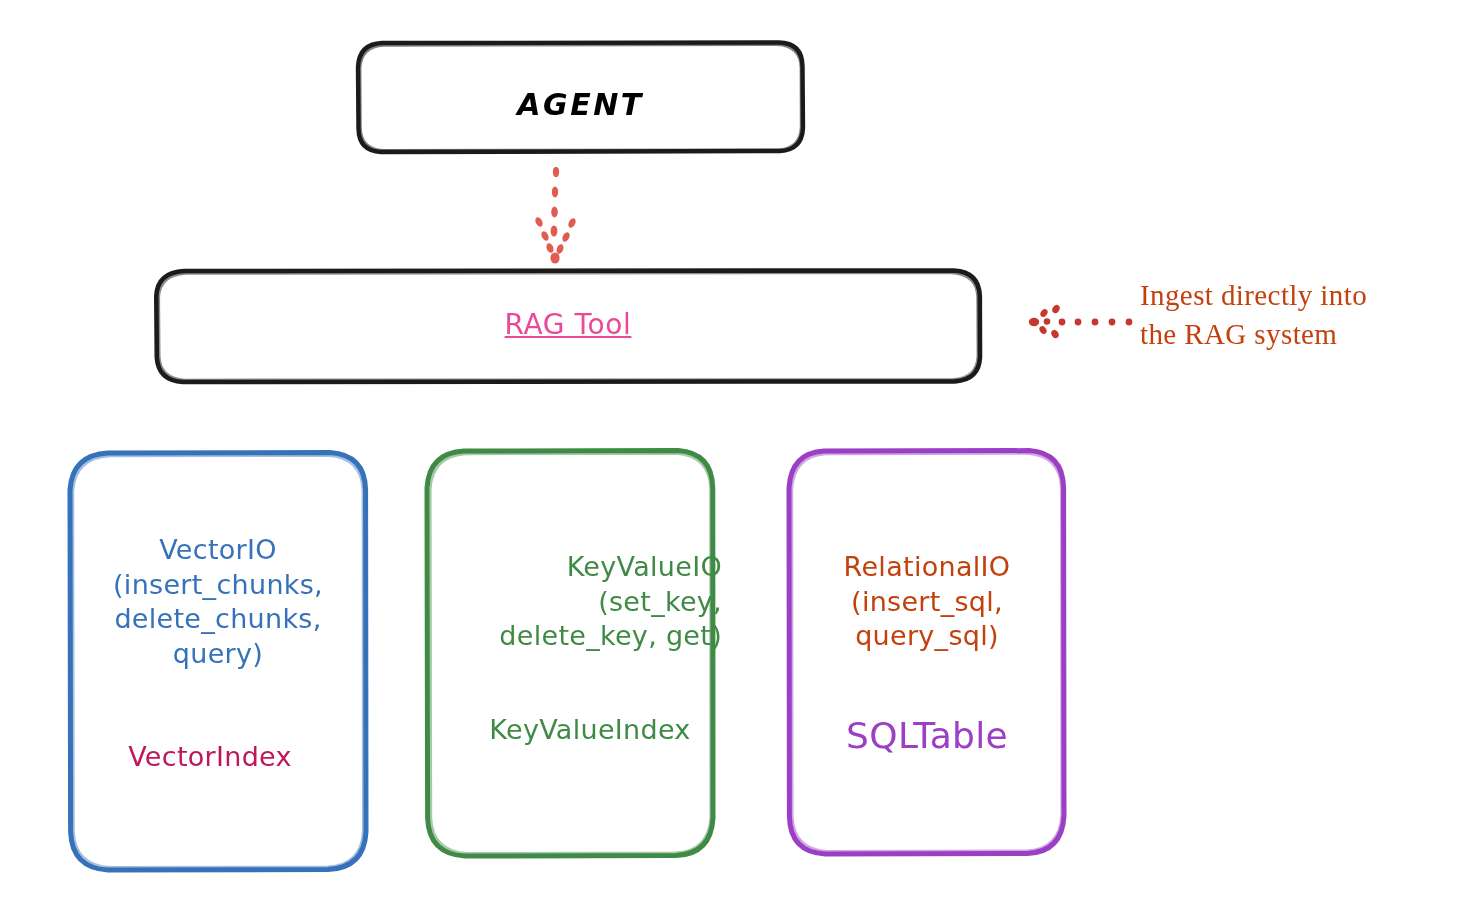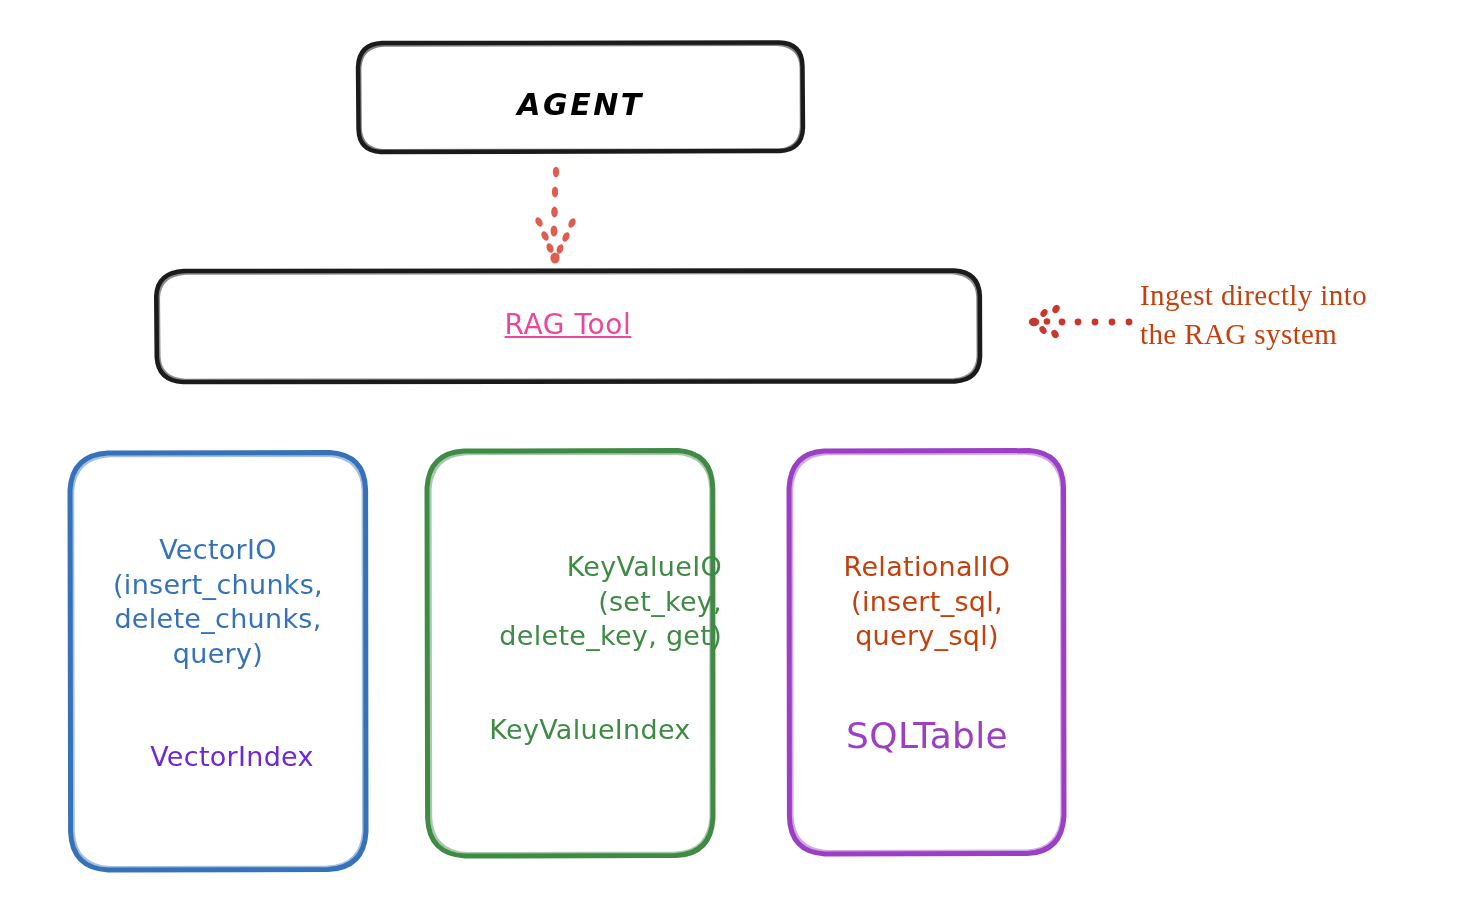--- a/index.html
+++ b/index.html
@@ -51,25 +51,25 @@
     text-decoration: underline;
   }
   #vector-label {
     left: 70px;
     top: 533px;
     width: 296px;
     font-size: 27px;
     color: #3572b9;
   }
   #vector-index-label {
-    left: 84px;
+    left: 62px;
     top: 740px;
     width: 296px;
     font-size: 27px;
-    color: #6d28d9;
+    color: #be185d;
   }
   #kv-label {
     left: 418px;
     top: 550px;
     width: 304px;
     font-size: 27px;
     color: #3f8a45;
     text-align: right;
   }
   #kv-index-label {

